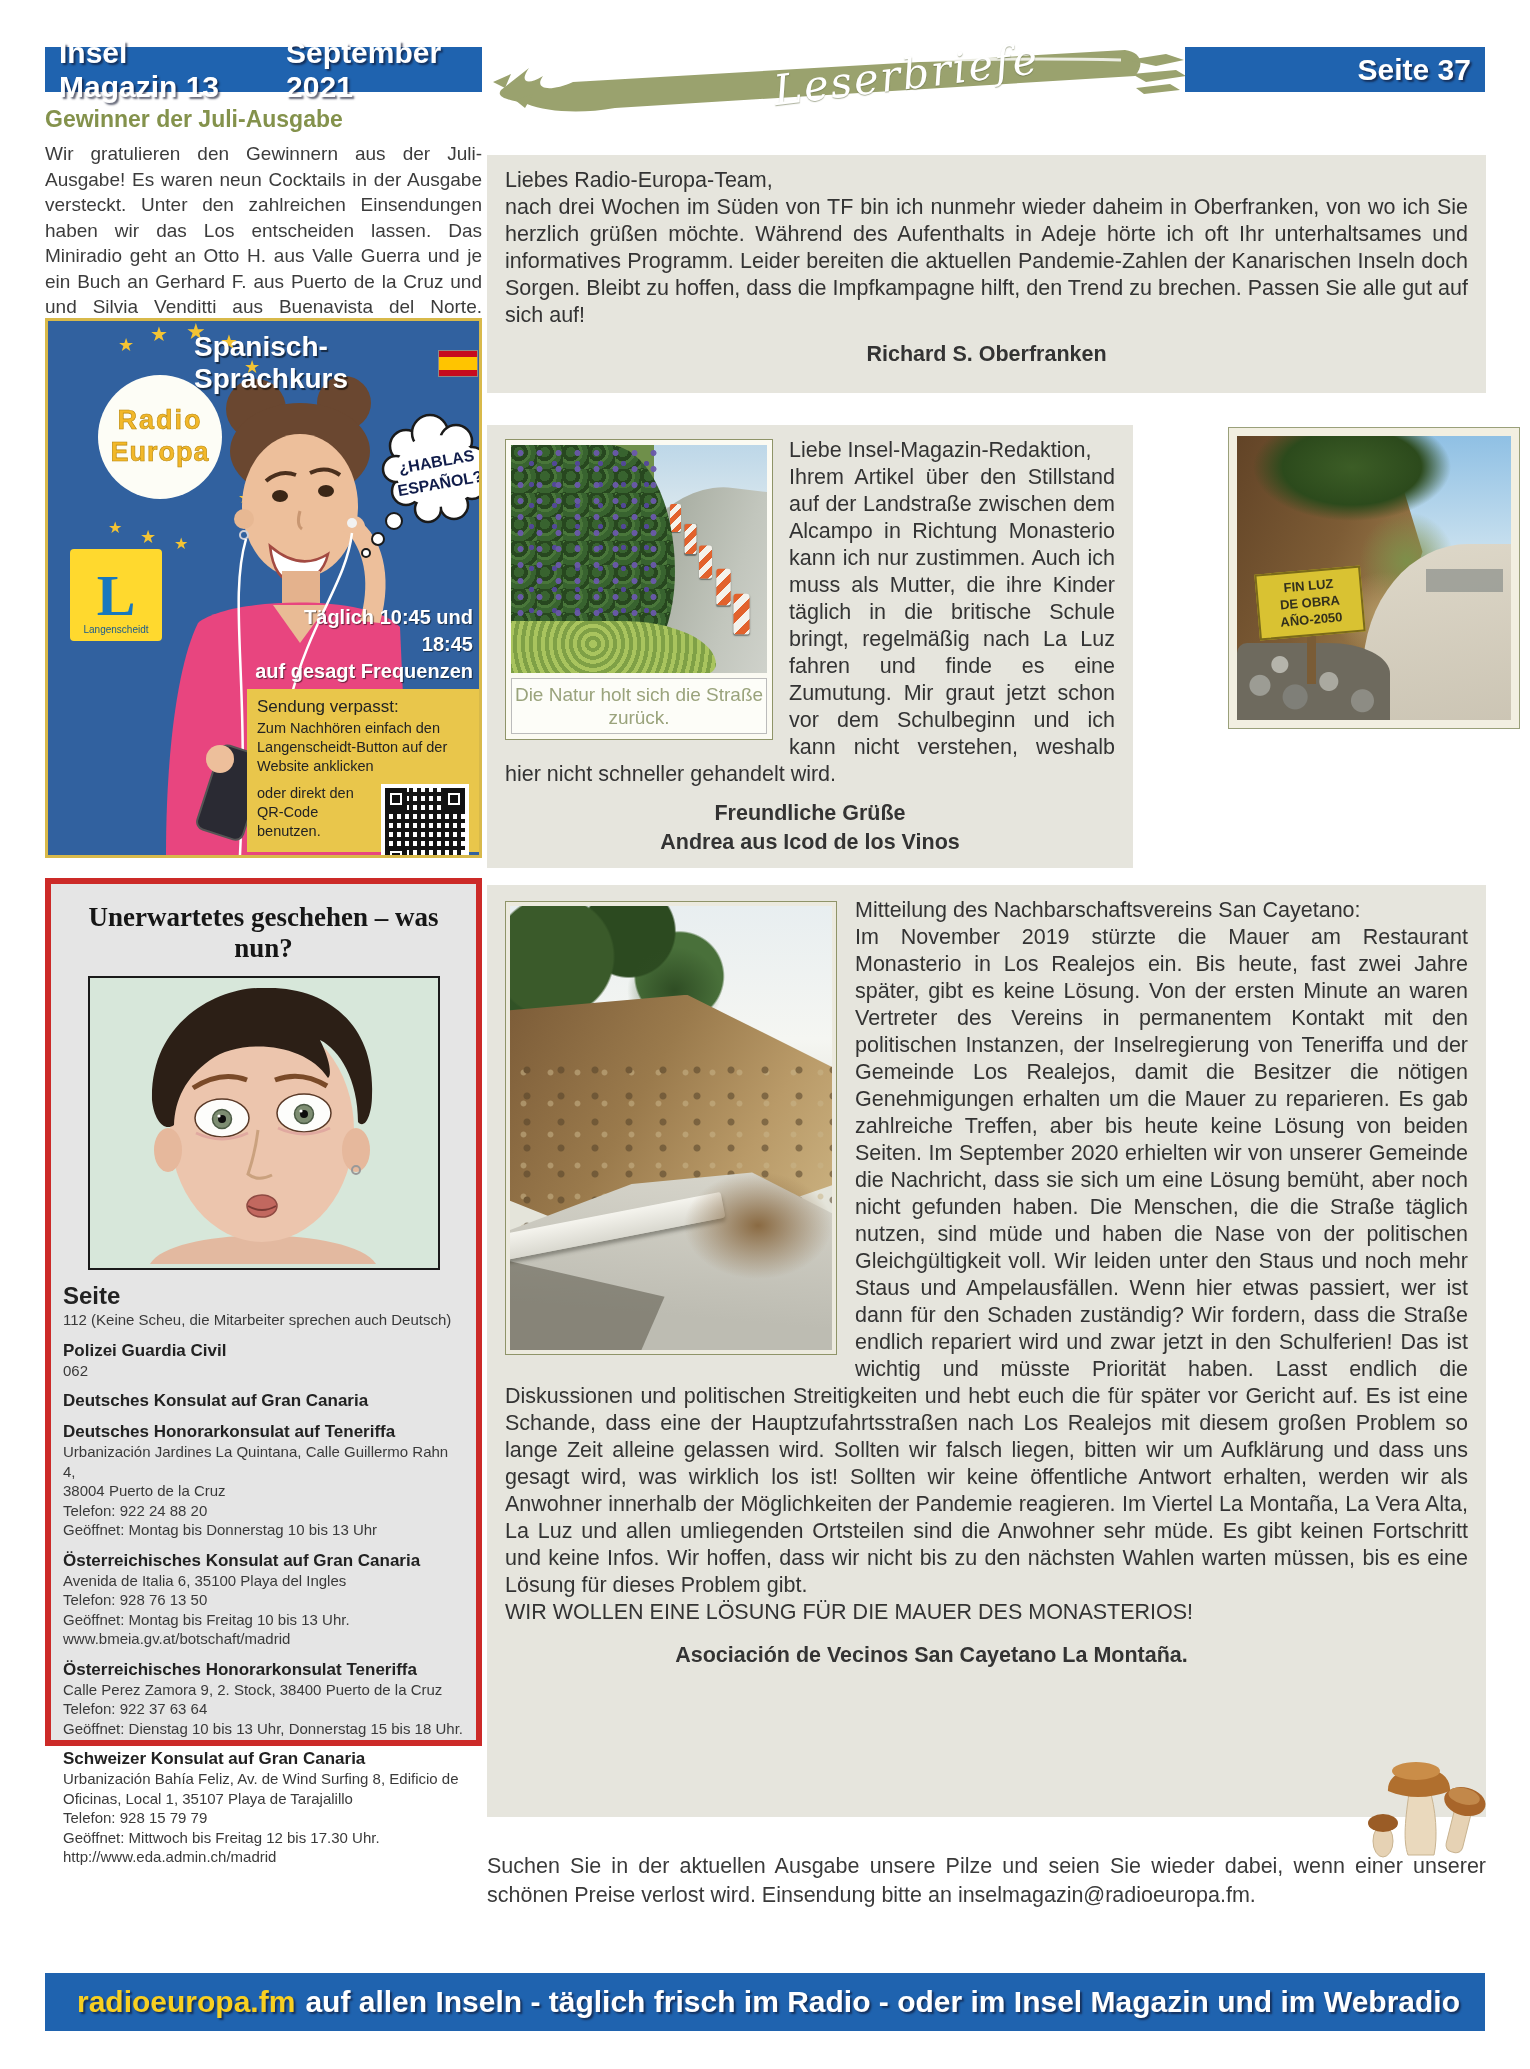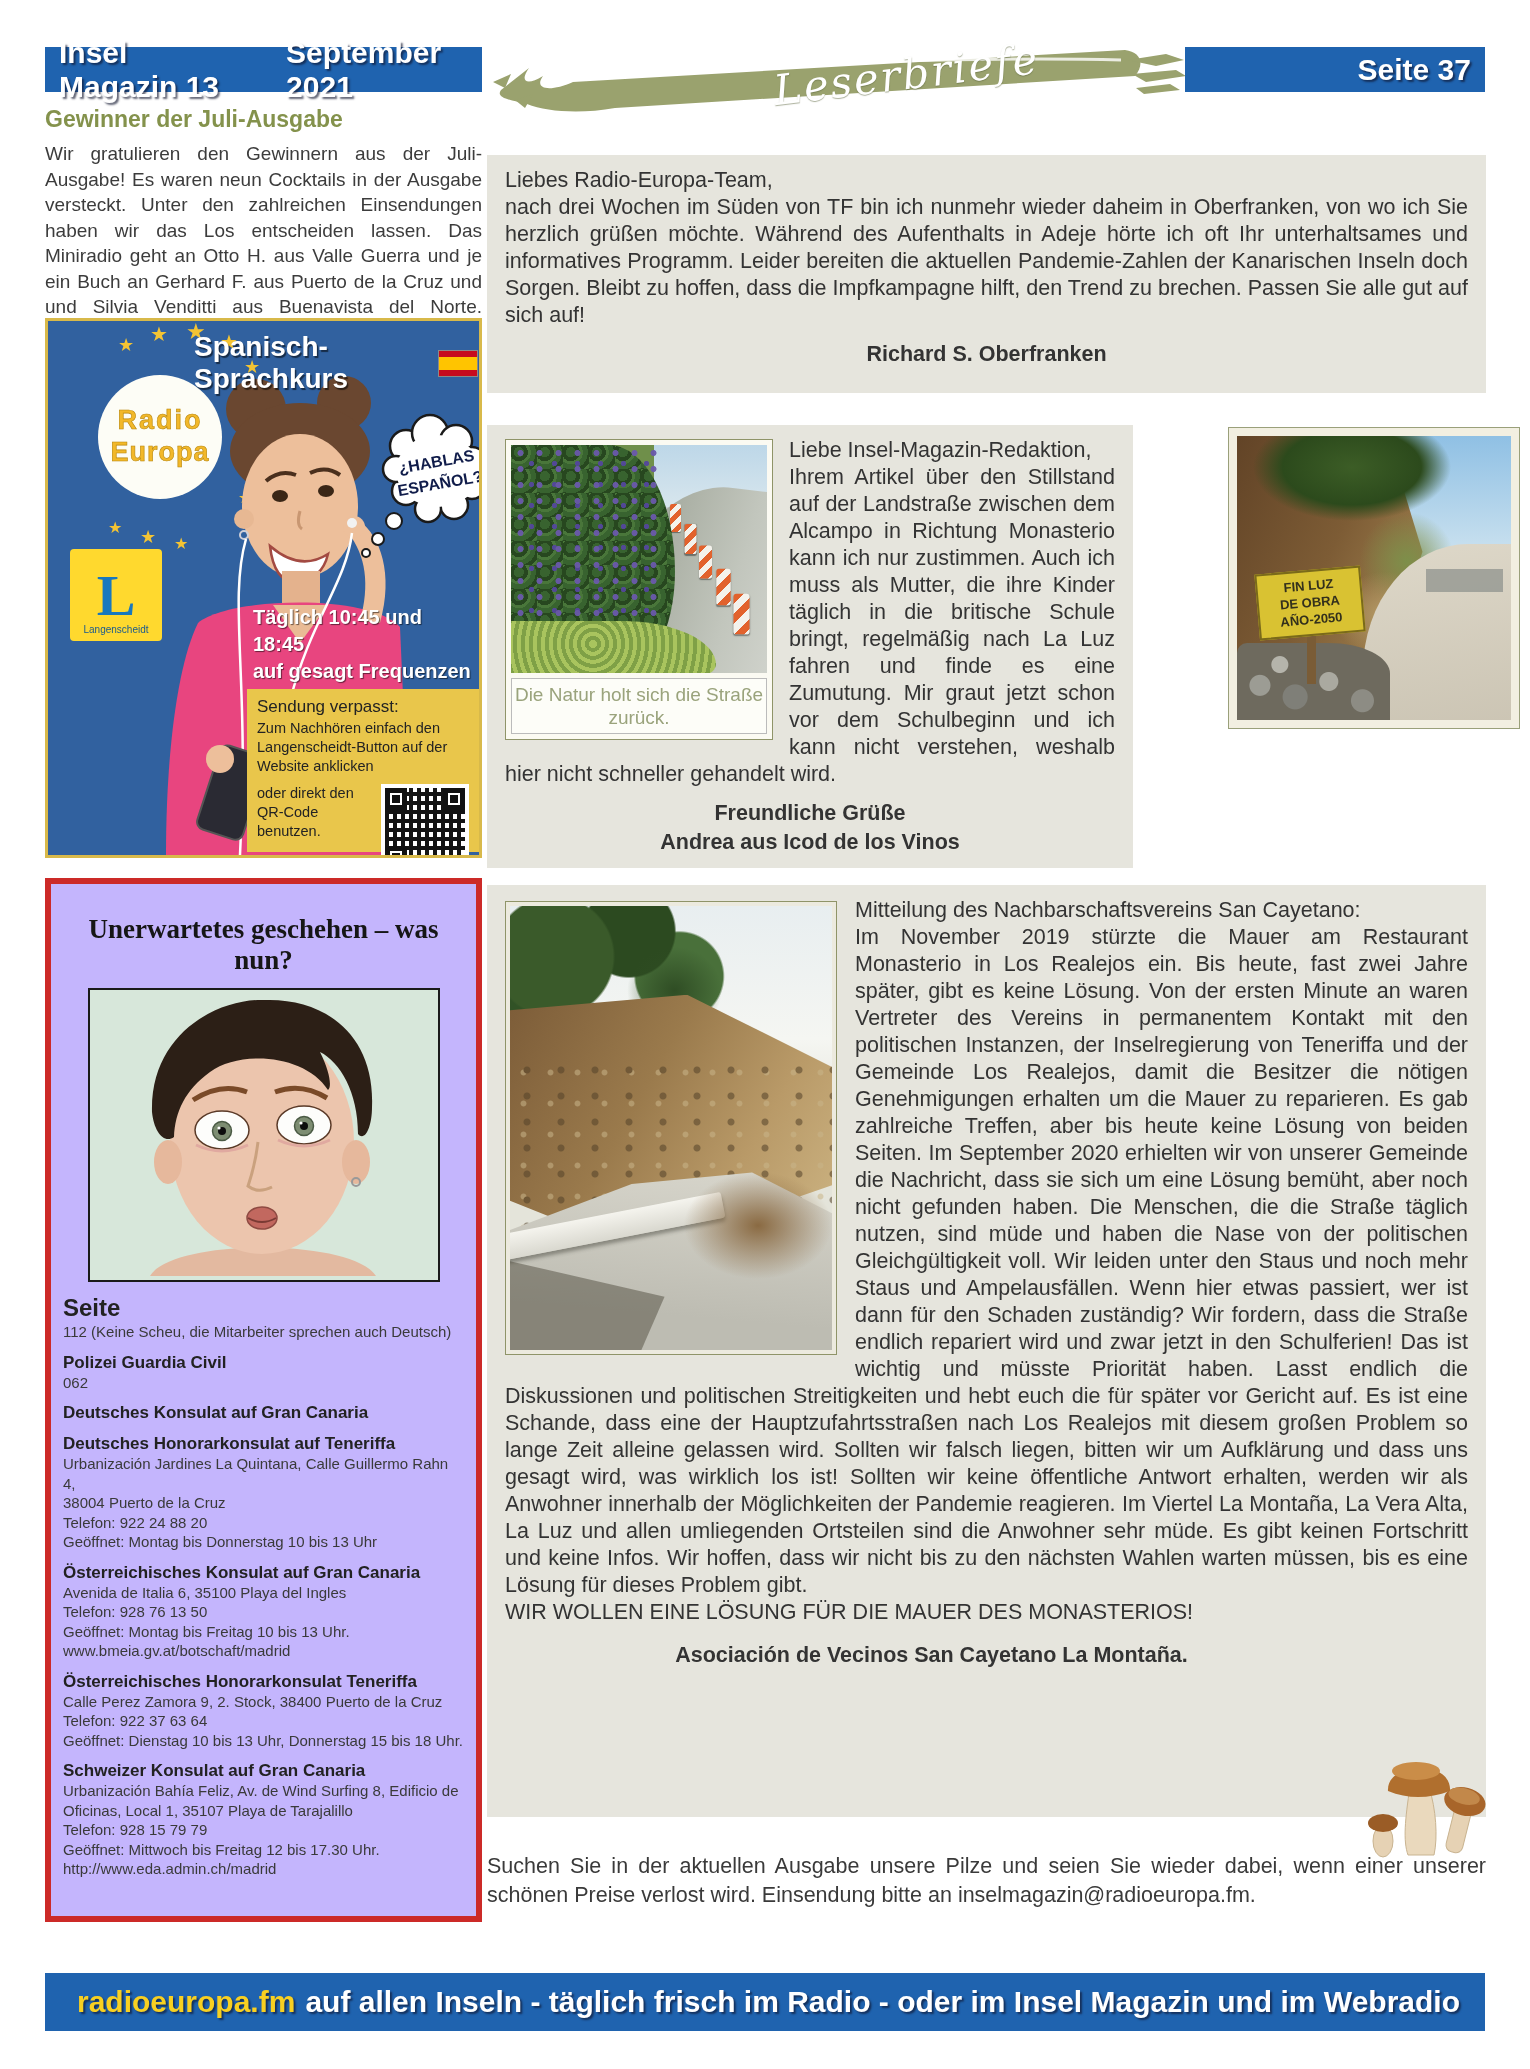--- a/index.html
+++ b/index.html
@@ -29,39 +29,39 @@
                 text-align:justify;color:#3c3c3c;}
 
   
   .ad{position:absolute;left:45px;top:318px;width:437px;height:540px;background:#31619f;
       border:3px solid #d8b94a;box-sizing:border-box;overflow:hidden;}
   .ad svg.ad-art{position:absolute;left:0;top:0;width:431px;height:534px;}
   .ad-title{position:absolute;left:146px;top:10px;width:284px;display:flex;align-items:center;gap:8px;
             font-size:28px;font-weight:bold;color:#fff;text-shadow:1.5px 1.5px 1px rgba(0,0,0,.55);}
   .flag{width:38px;height:25px;flex:none;border:1px solid #8a8a8a;
         background:linear-gradient(180deg,#c60b1e 0 25%,#ffc400 25% 75%,#c60b1e 75%);}
-  .ad-times{position:absolute;left:205px;top:283px;width:220px;text-align:left;color:#fff;font-weight:bold;
+  .ad-times{position:absolute;left:205px;top:283px;width:220px;text-align:right;color:#fff;font-weight:bold;
             font-size:20px;line-height:27px;text-shadow:1px 1px 1px rgba(0,0,0,.55);}
   .missed{position:absolute;left:199px;top:368px;width:232px;height:163px;background:#e9c64b;
           padding:8px 10px;box-sizing:border-box;color:#232323;}
   .missed-title{font-size:17px;font-weight:normal;margin-bottom:2px;}
   .missed-body{font-size:14.5px;line-height:19px;}
   .missed-row{display:flex;gap:6px;margin-top:8px;justify-content:space-between;}
   .missed-row .missed-body{flex:1;}
   .qr{position:relative;width:88px;height:88px;background:
         repeating-linear-gradient(0deg,#141414 0 4px,transparent 4px 9px),
         repeating-linear-gradient(90deg,#141414 0 4px,transparent 4px 8px),#fff;
       border:4px solid #fff;box-sizing:border-box;flex:none;}
   .qr .f{position:absolute;width:22px;height:22px;border:5px solid #111;background:#fff;box-sizing:border-box;}
   .qr .f::after{content:"";position:absolute;inset:2px;background:#111;}
   .qr .f1{left:0;top:0;} .qr .f2{right:0;top:0;} .qr .f3{left:0;bottom:0;}
 
   
-  .red-box{position:absolute;left:45px;top:878px;width:437px;height:1044px;border:6px solid #cc2a28;
-           background:#c4b5fd;box-sizing:border-box;padding:24px 12px;}
+  .red-box{position:absolute;left:45px;top:878px;width:437px;height:868px;border:6px solid #cc2a28;
+           background:#e5e5e5;box-sizing:border-box;padding:12px 12px;}
   .red-title{font-family:"Liberation Serif",serif;font-weight:bold;font-size:27px;text-align:center;
              color:#161616;margin:6px 0 12px;}
   .face-photo{width:348px;height:290px;margin:0 auto;border:2px solid #1a1a1a;position:relative;overflow:hidden;background:#d7e7da;}
   .notruf-name{font-size:24px;font-weight:bold;margin-top:12px;color:#222;}
   .entry{margin-top:10px;}
   .entry-name{font-weight:bold;font-size:17px;line-height:21px;color:#222;}
   .entry-lines{font-size:15px;line-height:19.5px;white-space:pre-line;color:#3a3a3a;}
 
   
   .letter{position:absolute;background:#e6e5dd;padding:12px 18px;box-sizing:border-box;

